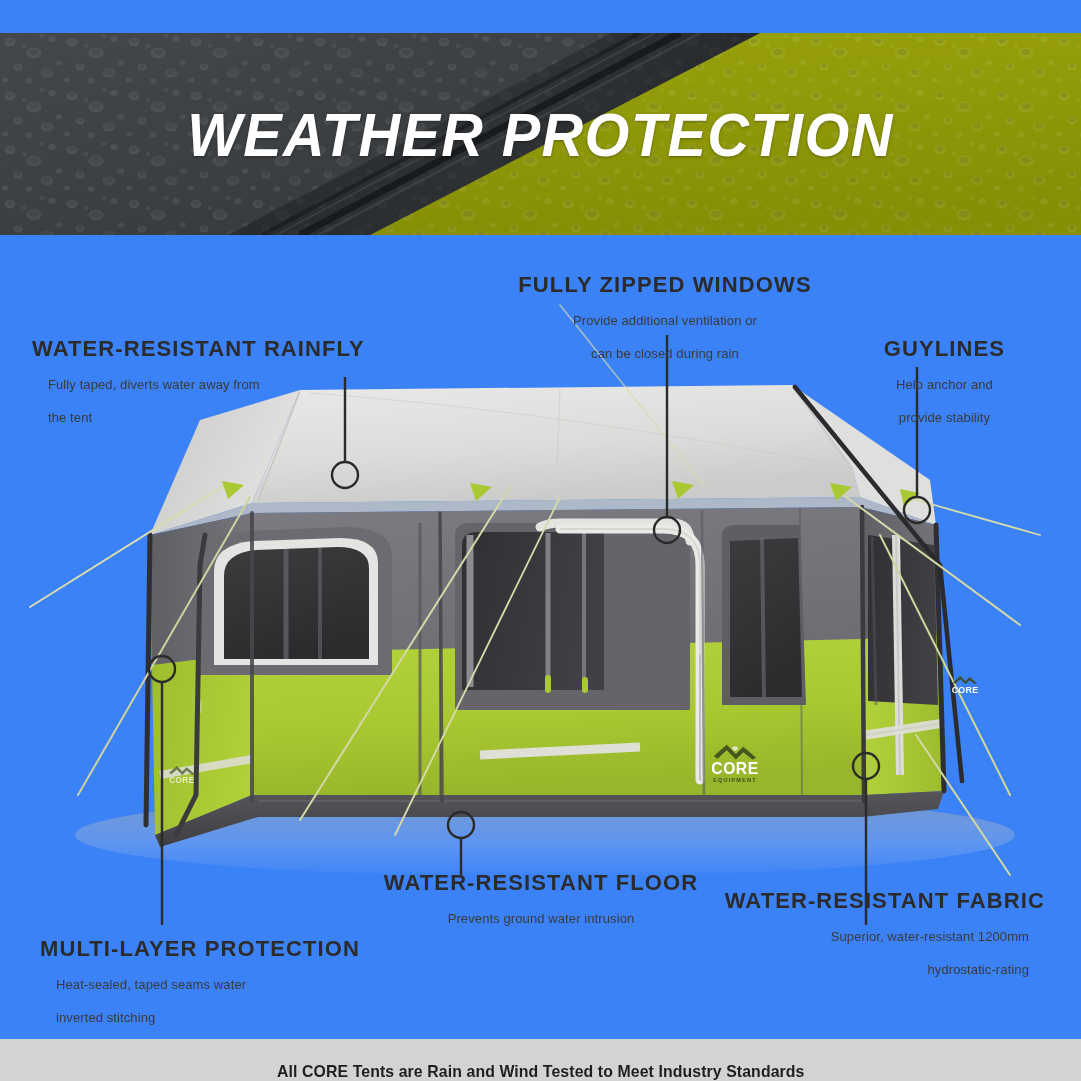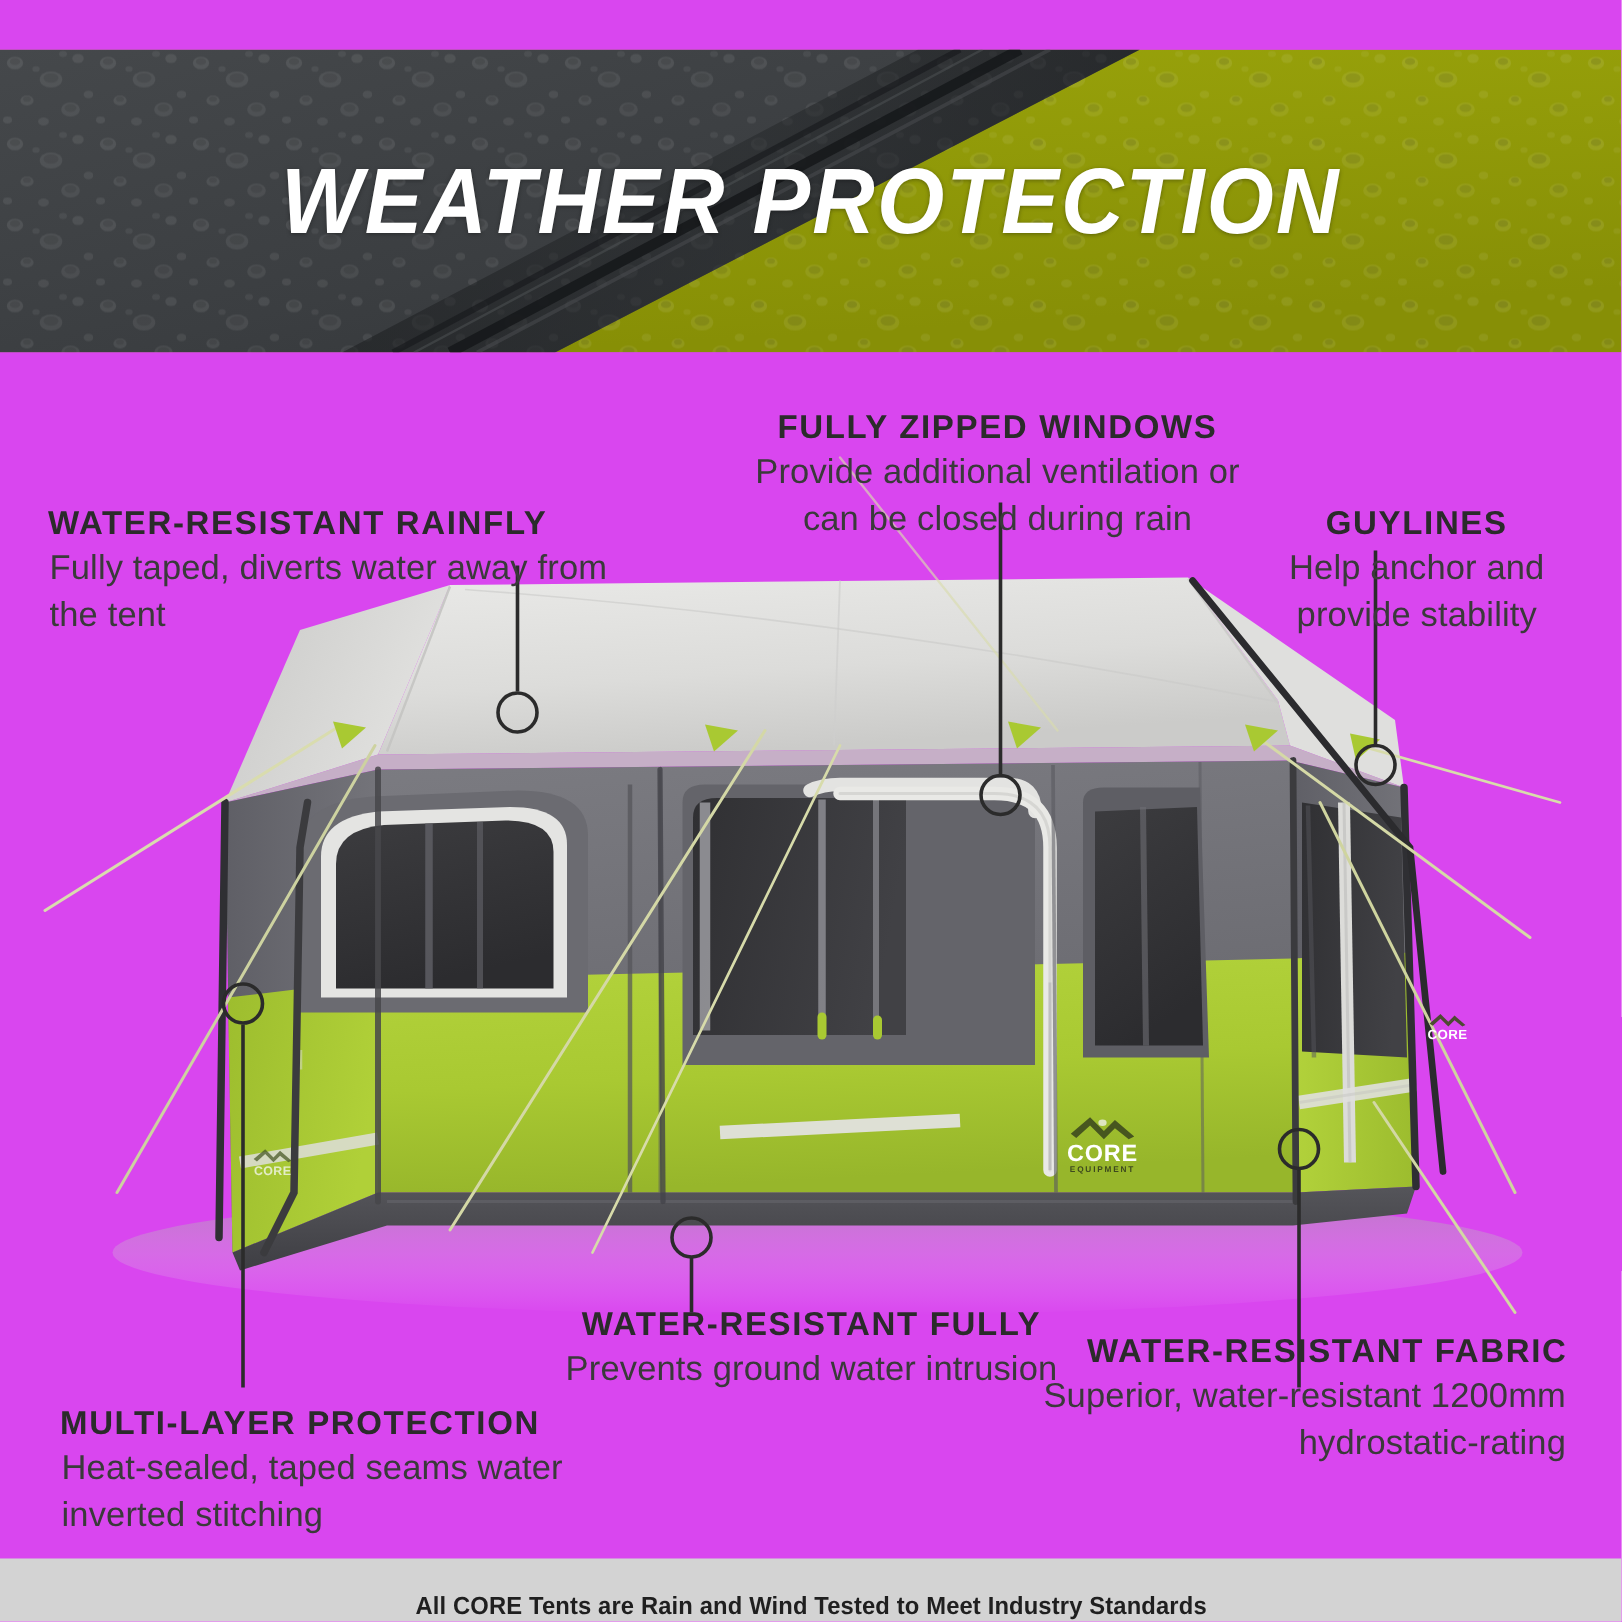--- a/index.html
+++ b/index.html
@@ -2,21 +2,21 @@
 <html><head>
 <meta charset="utf-8">
 <style>
   html,body{margin:0;padding:0;}
   body{
     width:1081px;height:1081px;overflow:hidden;
     background:#ffffff;
     font-family:"Liberation Sans", sans-serif;
     -webkit-font-smoothing:antialiased;
   }
-  #page{position:relative;width:1081px;height:1081px;background:#d946ef;}
+  #page{position:relative;width:1081px;height:1081px;background:#3b82f6;}
 
   
   .banner{position:absolute;left:0;top:33px;width:1081px;height:202px;overflow:hidden;}
   .banner-svg{position:absolute;left:0;top:0;}
   .banner-title{
     position:absolute;left:0;top:0;width:1081px;height:202px;
     display:flex;align-items:center;justify-content:center;
     color:#ffffff;
     font-family:"Liberation Sans","DejaVu Sans",sans-serif;
     font-weight:bold;font-style:italic;
@@ -29,22 +29,22 @@
 
   
   .callout{position:absolute;}
   .c-title{
     font-family:"Liberation Sans",sans-serif;
     font-weight:bold;font-size:22px;letter-spacing:1.1px;
     color:#2b2b2b;line-height:1.15;margin:0 0 3px 0;white-space:nowrap;
   }
   .c-body{
     font-family:"Liberation Sans",sans-serif;
-    font-weight:normal;font-size:23px;letter-spacing:.1px;
-    color:#3a3a3a;line-height:1.28;margin:1px;
+    font-weight:normal;font-size:13px;letter-spacing:.1px;
+    color:#3a3a3a;line-height:1.28;margin:16px;
   }
   .al-left{text-align:left;}
   .al-center{text-align:center;}
   .al-right{text-align:right;}
 
   
   .art{position:absolute;left:0;top:235px;width:1081px;height:700px;}
 
   
   .footer{
@@ -338,21 +338,21 @@
     <p class="c-body">provide stability</p>
   </div>
 
   <div class="callout al-left" style="left:40px;top:936px;width:420px;">
     <p class="c-title">MULTI-LAYER PROTECTION</p>
     <p class="c-body">Heat-sealed, taped seams water</p>
     <p class="c-body">inverted stitching</p>
   </div>
 
   <div class="callout al-center" style="left:316px;top:870px;width:450px;">
-    <p class="c-title">WATER-RESISTANT FULLY</p>
+    <p class="c-title">WATER-RESISTANT FLOOR</p>
     <p class="c-body">Prevents ground water intrusion</p>
   </div>
 
   <div class="callout al-right" style="left:612px;top:888px;width:433px;">
     <p class="c-title">WATER-RESISTANT FABRIC</p>
     <p class="c-body">Superior, water-resistant 1200mm</p>
     <p class="c-body">hydrostatic-rating</p>
   </div>
 
   <div class="footer">

